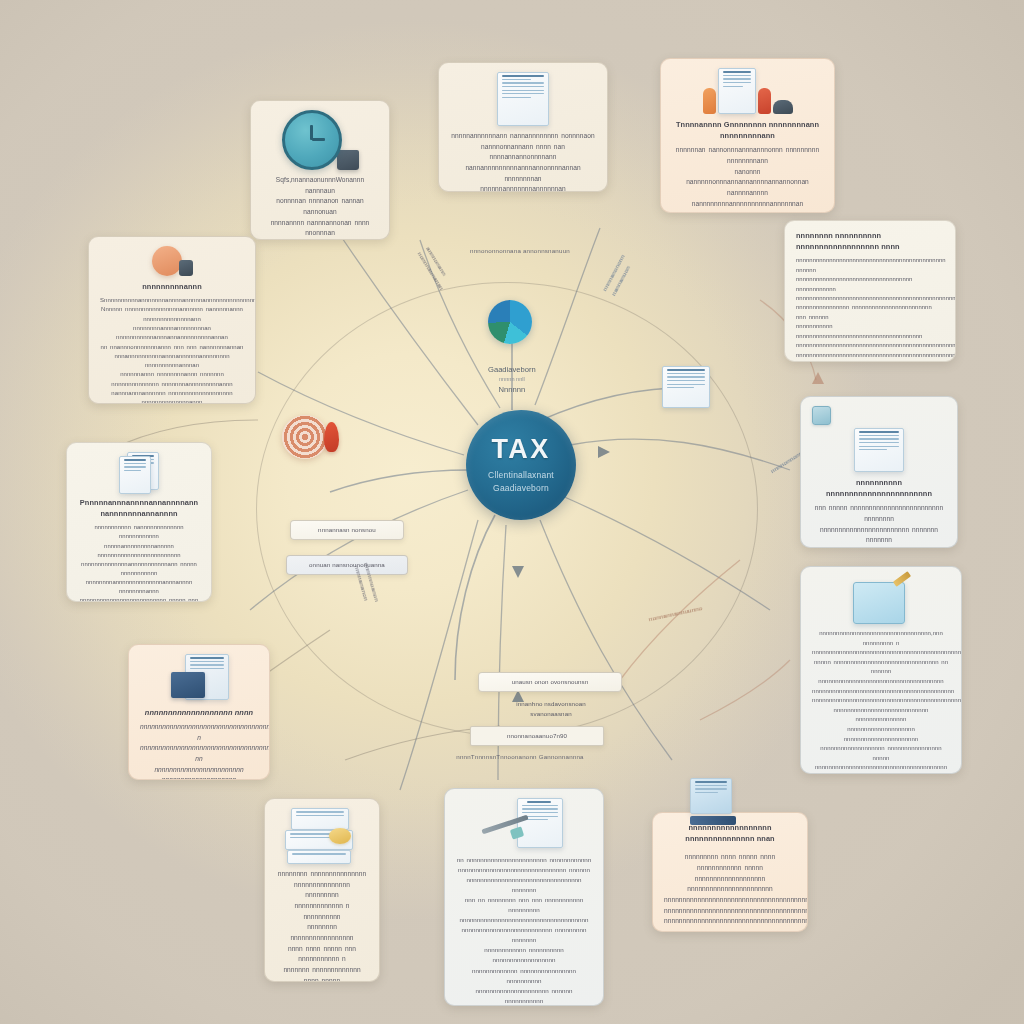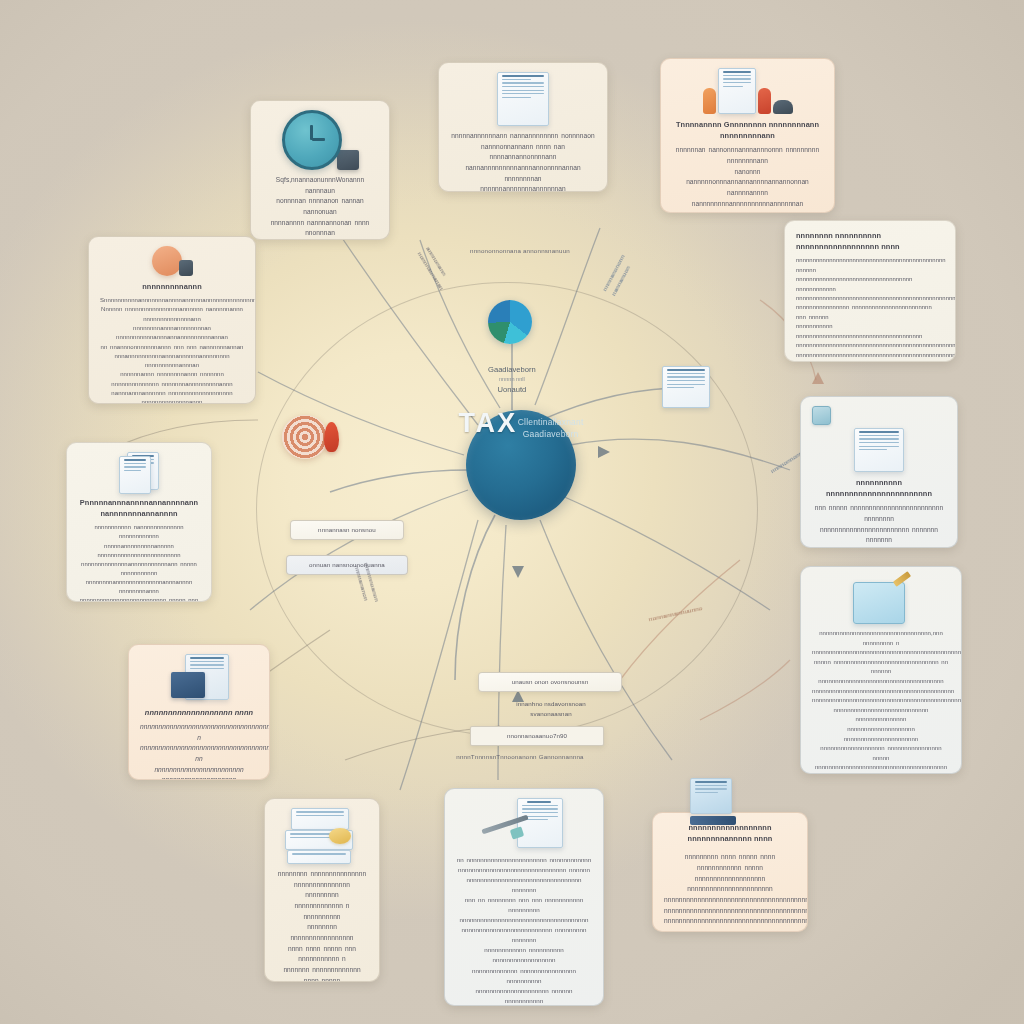--- a/index.html
+++ b/index.html
@@ -19,21 +19,21 @@
     background:radial-gradient(ellipse 72% 70% at 45% 48%, rgba(212,203,189,0) 40%, rgba(206,197,183,.35) 78%, rgba(199,190,176,.75) 100%);
   }
   svg.links{position:absolute;inset:0;width:1024px;height:1024px;pointer-events:none;}
 
   
   .hub{
     position:absolute;left:466px;top:410px;width:110px;height:110px;
     border-radius:50%;
     background:radial-gradient(circle at 38% 32%, #2f7fa4 0%, #256d92 45%, #1d5c80 78%, #1a5173 100%);
     box-shadow:0 3px 14px rgba(40,60,80,.32), inset 0 2px 8px rgba(255,255,255,.12);
-    display:flex;justify-content:center;
+    display:flex;flex-direction:column;align-items:center;justify-content:center;
     z-index:6;
   }
   .hub-title{
     color:#f2f6f8;font-size:27px;font-weight:bold;letter-spacing:2.4px;
     text-shadow:0 1px 2px rgba(0,0,0,.28);line-height:1;
   }
   .hub-sub{
     color:#cfe2ec;font-size:8.5px;line-height:1.45;text-align:center;
     margin-top:6px;letter-spacing:.2px;opacity:.92;filter:blur(.45px);
   }
@@ -204,21 +204,21 @@
       <span>Cllentinallaxnant</span><br>
       <span>Gaadiaveborn</span>
     </div>
   </div>
 
   <div style="position:absolute;left:488px;top:300px;z-index:5;">
     <div class="pie"></div>
     <div class="pie-label">
       <span>Gaadiaveborn</span>
       <b>nnnnn nnll</b>
-      <span>Uonautd</span>
+      <span>Nnnnnn</span>
     </div>
   </div>
 
   <div class="ring-doc" style="left:662px;top:366px;">
     <div class="doc" style="width:46px;height:40px;">
       <div class="line dk"></div>
         <div class="line"></div>
         <div class="line"></div>
       <div class="line"></div>
         <div class="line"></div>
@@ -495,21 +495,21 @@
 nnnnnnnnnnnn nnnnnnnnnn nnnnnnnnnnnnnnnnnn
 nnnnnnnnnnnnn nnnnnnnnnnnnnnnn nnnnnnnnnn
 nnnnnnnnnnnnnnnnnnnnn nnnnnn nnnnnnnnnnn
 nnnnnnnnnnnnnn nnnnnnnnnnnnnnnnnnnnnnnnnnn
 nnnnnnnnnnnnnnnnnnnnnnnnnnnnnnnnnnnnnnnnnnnn
 nnnnn nnnnn nnnnnnn nnnnnnnnnnnnnnnnnnnnnnn</div>
   </div>
 
   <div class="card peach" style="left:652px;top:812px;width:156px;height:120px;">
     <div class="c-title" style="white-space:pre-line;">nnnnnnnnnnnnnnnnnn
-nnnnnnnnannnnn nnnn</div>
+nnnnnnnnnnnnnnn nnan</div>
     <div class="c-body" style="white-space:pre-line;margin-top:8px;">nnnnnnnnn nnnn nnnnn nnnn nnnnnnnnnnnn nnnnn
 nnnnnnnnnnnnnnnnnnn nnnnnnnnnnnnnnnnnnnnnnn
 nnnnnnnnnnnnnnnnnnnnnnnnnnnnnnnnnnnnnnn
 nnnnnnnnnnnnnnnnnnnnnnnnnnnnnnnnnnnnnnn
 nnnnnnnnnnnnnnnnnnnnnnnnnnnnnnnnnnnnnnnn</div>
   </div>
 
   <div style="position:absolute;left:690px;top:778px;z-index:6;">
     <div class="doc" style="width:40px;height:34px;background:linear-gradient(160deg,#dcecf6,#b9d6e8);">
       <div class="line dk"></div>

